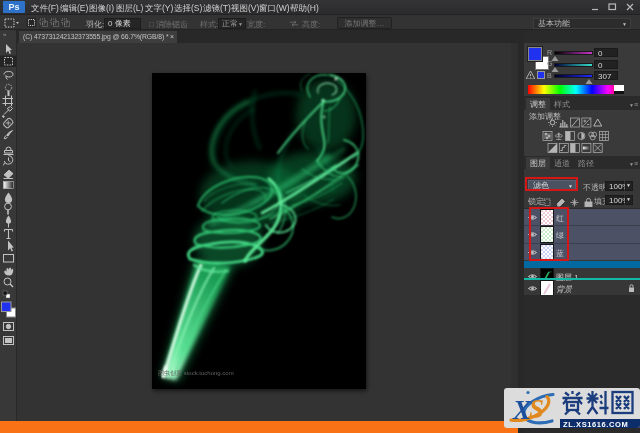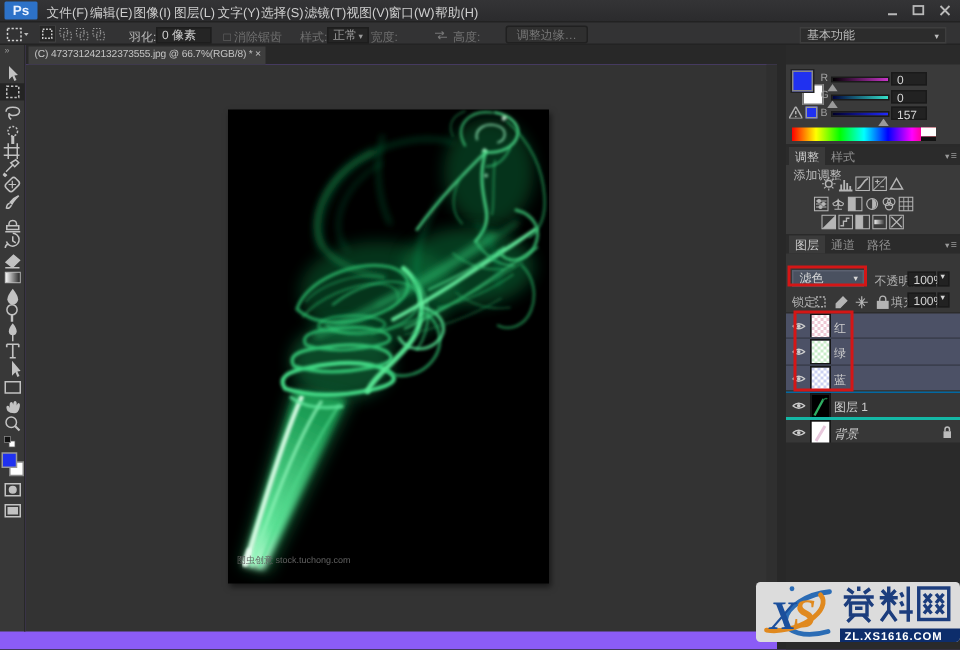--- a/index.html
+++ b/index.html
@@ -1,16 +1,16 @@
 <!DOCTYPE html>
 <html><head><meta charset="utf-8">
 <style>
 *{margin:0;padding:0;box-sizing:border-box}
 html,body{width:640px;height:433px;overflow:hidden;background:#2a2a2a;font-family:"Liberation Sans",sans-serif}
-#app{position:relative;width:640px;height:433px;background:#8b5cf6;color:#c8c8c8}
+#app{position:relative;width:640px;height:433px;background:#f97316;color:#c8c8c8}
 .abs{position:absolute}
 
 #menubar{left:0;top:0;width:640px;height:14px;background:linear-gradient(#343436,#2b2b2d);font-size:8.5px;color:#cfcfcf}
 #pslogo{left:3px;top:1px;width:22px;height:12px;background:#2d72c8;color:#eaf2ff;font-size:9px;font-weight:bold;text-align:center;line-height:12px;border-radius:1px}
 .menu{top:2.5px;height:10px;line-height:10px}
 #winbtns{right:4px;top:3px;width:46px;height:8px;color:#b6b6b6;font-size:8px}
 
 #optbar{left:0;top:14px;width:640px;height:16px;background:#333334;border-top:1px solid #222;border-bottom:1px solid #232323;font-size:8px;color:#b9b9b9}
 .obox{background:#252525;border:1px solid #1d1d1d;color:#cfcfcf}
 .dim{color:#6f6f6f}
@@ -96,21 +96,21 @@
  <div class="abs dim" style="left:200px;top:4px">样式:</div>
  <div class="abs obox" style="left:218px;top:2.5px;width:28px;height:11px;font-size:8px;line-height:10px;padding-left:3px;color:#9a9a9a">正常 <span style="float:right;margin-right:2px"><span style="font-size:5px">▼</span></span></div>
  <div class="abs dim" style="left:247px;top:4px">宽度:</div>
  <svg class="abs" style="left:289px;top:5px" width="10" height="7">
         <g stroke="#777" fill="#777" stroke-width=".7">
           <path d="M1 2.2 h6 M7 2.2 l-1.6-1.2 M7 2.2 l-1.6 1.2"></path>
           <path d="M9 4.8 h-6 M3 4.8 l1.6-1.2 M3 4.8 l1.6 1.2"></path>
         </g>
       </svg>
  <div class="abs dim" style="left:302px;top:4px">高度:</div>
- <div class="abs" style="left:337px;top:2px;width:55px;height:12px;background:#2f2f2f;border:1px solid #202020;border-radius:2px;color:#777;font-size:8px;text-align:center;line-height:11px">调整边缘…</div>
+ <div class="abs" style="left:337px;top:2px;width:55px;height:12px;background:#2f2f2f;border:1px solid #202020;border-radius:2px;color:#777;font-size:8px;text-align:center;line-height:11px">添加调整…</div>
  <div class="abs obox" style="left:533px;top:2.5px;width:98px;height:11px;background:#2c2c2c;border:1px solid #3e3e3e;font-size:8px;line-height:10px;padding-left:4px;color:#bdbdbd">基本功能 <span style="float:right;margin-right:3px"><span style="font-size:5px">▼</span></span></div>
 </div>
 
 <div class="abs" id="tabrow">
       <div class="abs" id="doctab">(C) 473731242132373555.jpg @ 66.7%(RGB/8) *<span style="position:absolute;right:3px;top:0;font-size:7px">×</span></div>
     </div>
 
 <div class="abs" id="paste">
  <div class="abs" id="canvas"><svg width="214" height="316" viewBox="0 0 214 316" id="smoke">
   <defs>
@@ -313,21 +313,21 @@
   <div class="abs" style="left:11px;top:13px;width:14px;height:14px;background:#fff;border:1px solid #777"></div>
   <div class="abs" style="left:4px;top:4px;width:14px;height:14px;background:#2031f0;border:1px solid #888;box-shadow:0 0 0 1px #222"></div>
   <div class="abs clbl" style="left:23px;top:6px">R</div>
   <div class="abs" style="left:30px;top:8px;width:39px;height:4px;background:linear-gradient(90deg,#000,#c835c8);border:1px solid #1a1a1a"></div>
   <div class="abs vbox" style="left:70px;top:5px;width:24px;height:9px">0</div>
   <div class="abs clbl" style="left:23px;top:17px">G</div>
   <div class="abs" style="left:30px;top:19.5px;width:39px;height:4px;background:linear-gradient(90deg,#00003c,#35e0c8);border:1px solid #1a1a1a"></div>
   <div class="abs vbox" style="left:70px;top:16.5px;width:24px;height:9px">0</div>
   <div class="abs clbl" style="left:23px;top:28.5px">B</div>
   <div class="abs" style="left:30px;top:31px;width:39px;height:4px;background:linear-gradient(90deg,#000028,#2028ff);border:1px solid #1a1a1a"></div>
-  <div class="abs vbox" style="left:70px;top:28px;width:24px;height:9px">157</div>
+  <div class="abs vbox" style="left:70px;top:28px;width:24px;height:9px">307</div>
   <svg class="abs" style="left:27px;top:12.5px" width="8" height="5">
           <path d="M4 0 L7.5 5 L0.5 5 Z" fill="#9a9a9a"></path>
         </svg>
   <svg class="abs" style="left:27px;top:24px" width="8" height="5">
           <path d="M4 0 L7.5 5 L0.5 5 Z" fill="#9a9a9a"></path>
         </svg>
   <svg class="abs" style="left:61px;top:35.5px" width="8" height="5">
           <path d="M4 0 L7.5 5 L0.5 5 Z" fill="#9a9a9a"></path>
         </svg>
   <svg class="abs" style="left:2px;top:28px" width="9" height="8">
@@ -476,21 +476,21 @@
     <span class="abs lname" style="left:32px;top:4px">绿</span>
    </div>
    <div class="abs layrow sel" style="top:73.5px;border-top:1px solid #3a3f4e;height:17.5px">
     <svg class="abs eye">
               <path d="M.5 3.5 Q4.5 .2 8.5 3.5 Q4.5 6.8 .5 3.5" fill="none" stroke="#ccc" stroke-width="1"></path>
               <circle cx="4.5" cy="3.5" r="1.2" fill="#ccc"></circle>
             </svg>
     <div class="abs thumb" style="background:conic-gradient(#fff 0 25%,#ccd2f2 0 50%,#fff 0 75%,#ccd2f2 0) 0 0/4px 4px"></div>
     <span class="abs lname" style="left:32px;top:4px">蓝</span>
    </div>
-   <div class="abs layrow" style="top:92px;height:16.5px;border-top:1px solid #0369a1">
+   <div class="abs layrow" style="top:92px;height:16.5px;border-top:7px solid #0369a1">
     <svg class="abs eye">
               <path d="M.5 3.5 Q4.5 .2 8.5 3.5 Q4.5 6.8 .5 3.5" fill="none" stroke="#ccc" stroke-width="1"></path>
               <circle cx="4.5" cy="3.5" r="1.2" fill="#ccc"></circle>
             </svg>
     <div class="abs thumb" style="background:#000"><svg width="12" height="15">
                 <path d="M2 14 L8 3" stroke="#2fae62" stroke-width="1.6" fill="none"></path>
                 <path d="M7.5 4 q2 -2 3 -1" stroke="#1d7a44" stroke-width="1" fill="none"></path>
               </svg></div>
     <span class="abs lname" style="left:32px;top:4px">图层 1</span>
    </div>

